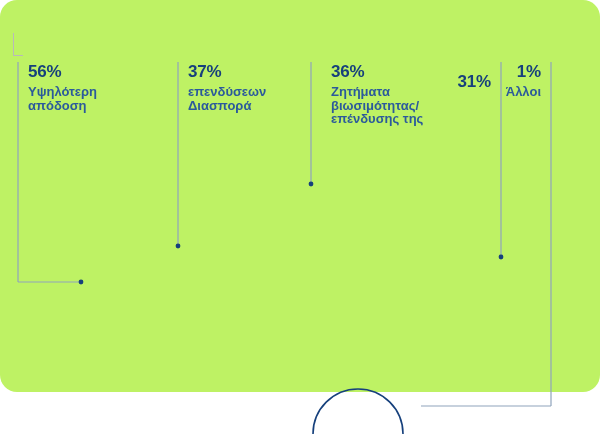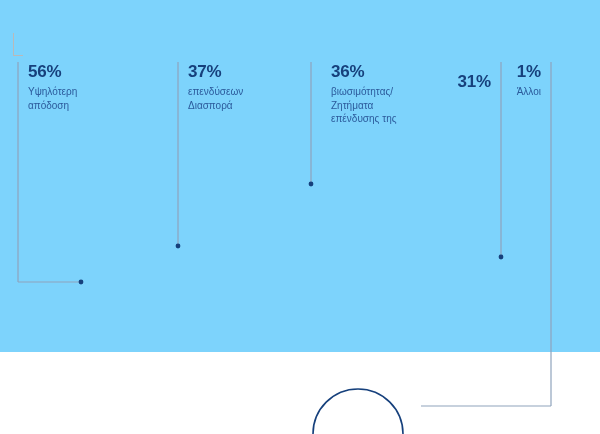--- a/index.html
+++ b/index.html
@@ -9,22 +9,23 @@
   }
   body {
     font-family: "Liberation Sans", sans-serif;
     width: 600px;
     height: 434px;
     overflow: hidden;
   }
   #stage {
     position: relative;
     width: 600px;
-    height: 352px;
-    background: #7dd3fc;
+    height: 392px;
+    background: #bef264;
+    border-radius: 17px;
   }
   #chart-svg {
     position: absolute;
     left: 0;
     top: 0;
     width: 600px;
     height: 434px;
   }
   .label-block {
     position: absolute;
@@ -32,22 +33,22 @@
   }
   .label-pct {
     font-size: 17px;
     font-weight: bold;
     color: #16407C;
     letter-spacing: -0.2px;
     line-height: 20px;
     margin-bottom: 3px;
   }
   .label-text {
-    font-size: 10px;
-    font-weight: normal;
+    font-size: 13px;
+    font-weight: bold;
     color: #2B5A9B;
     line-height: 13.5px;
   }
   .align-right { text-align: right; }
   .corner-bracket {
     position: absolute;
     left: 13px;
     top: 33px;
     width: 9px;
     height: 22px;
@@ -105,22 +106,22 @@
     <div class="label-pct">37%</div>
     <div class="label-text">
       <div>επενδύσεων</div>
       <div>Διασπορά</div>
     </div>
   </div>
 
   <div class="label-block" style="left:331px; top:62px; width:120px;">
     <div class="label-pct">36%</div>
     <div class="label-text">
+      <div>Ζητήματα</div>
       <div>βιωσιμότητας/</div>
-      <div>Ζητήματα</div>
       <div>επένδυσης της</div>
     </div>
   </div>
 
   <div class="label-block align-right" style="left:371px; top:72px; width:120px;">
     <div class="label-pct">31%</div>
     <div class="label-text">
     </div>
   </div>
 

